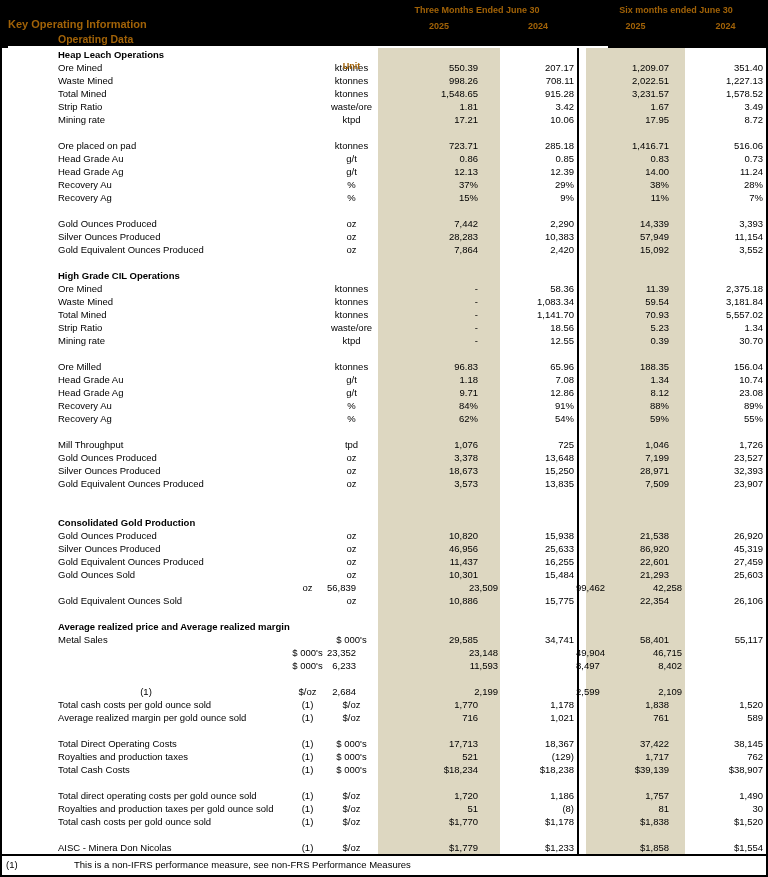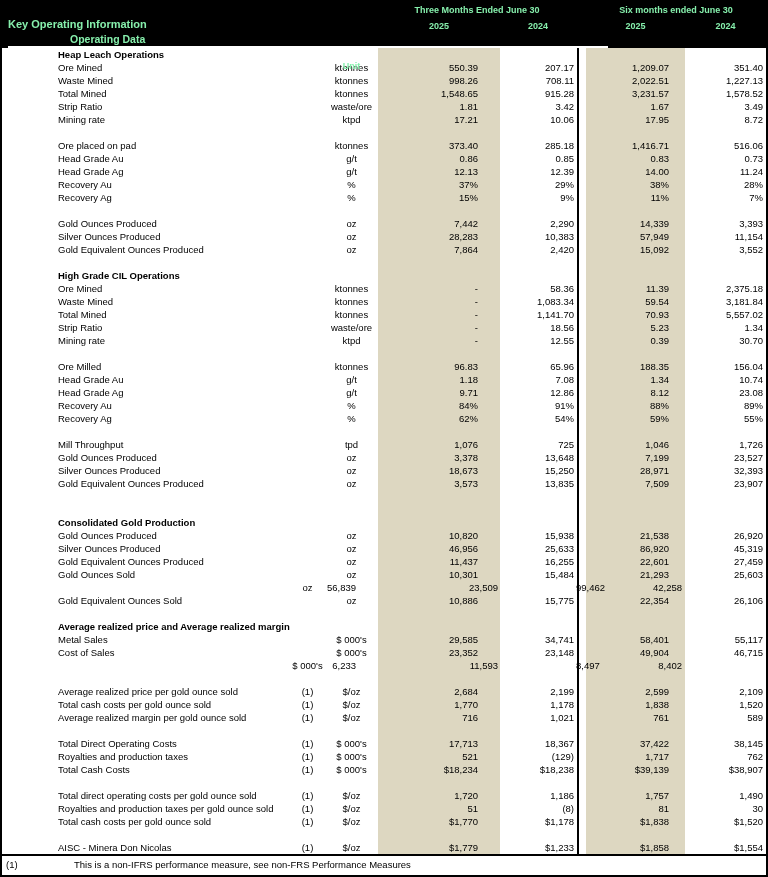--- a/index.html
+++ b/index.html
@@ -9,21 +9,21 @@
   
   .band{position:absolute;top:46px;height:806px;z-index:0;}
   .band.b1{left:376px;width:122px;}
   .band.b2{left:584px;width:99px;}
   
   .vline{position:absolute;left:575px;top:0;width:2px;height:873px;background:#000;z-index:2;}
   
   .hdr{position:absolute;left:0;top:0;width:764px;height:46px;background:#000;color:#fff;z-index:3;}
   .hdr .t{position:absolute;white-space:nowrap;font-weight:bold;}
   .hdr .title{left:6px;top:16px;font-size:11px;}
-  .hdr .subtitle{left:56px;top:31px;font-size:10.5px;margin-left:12px;}
+  .hdr .subtitle{left:56px;top:31px;font-size:10.5px;}
   .hdr .unit{left:323px;top:19px;width:53px;text-align:center;font-size:9px;margin-top:40px;}
   .hdr .grp{top:3px;text-align:center;font-size:9px;}
   .hdr .g1{left:376px;width:198px;}
   .hdr .g2{left:584px;width:180px;}
   .hdr .yr{top:19px;text-align:center;font-size:9px;}
   .hdr .y1{left:376px;width:122px;}
   .hdr .y2{left:498px;width:76px;}
   .hdr .y3{left:584px;width:99px;}
   .hdr .y4{left:683px;width:81px;}
   .hdr .uline{position:absolute;left:6px;top:44px;width:600px;height:2px;background:#fff;}
@@ -47,21 +47,21 @@
 </style>
 </head>
 <body>
 
 <div class="sheet">
 
   <div class="band b1" style="background: rgb(221, 215, 193);"></div>
   <div class="band b2" style="background: rgb(221, 215, 193);"></div>
   <div class="vline"></div>
 
-  <div class="hdr" style="background: rgb(0, 0, 0); color: #86efac;">
+  <div class="hdr" style="background: rgb(0, 0, 0); color: #a16207;">
     <div class="t grp g1">Three Months Ended June 30</div>
     <div class="t grp g2">Six months ended June 30</div>
     <div class="t title">Key Operating Information</div>
     <div class="t unit">Unit</div>
     <div class="t yr y1">2025</div>
     <div class="t yr y2">2024</div>
     <div class="t yr y3">2025</div>
     <div class="t yr y4">2024</div>
     <div class="t subtitle">Operating Data</div>
     <div class="uline"></div>
@@ -135,21 +135,21 @@
         <div class="c num n1"></div>
         <div class="c num n2"></div>
         <div class="c gap"></div>
         <div class="c num n3"></div>
         <div class="c num n4"></div>
       </div>
       <div class="trow">
         <div class="c label">Ore placed on pad</div>
         <div class="c note"></div>
         <div class="c unit">ktonnes</div>
-        <div class="c num n1">373.40</div>
+        <div class="c num n1">723.71</div>
         <div class="c num n2">285.18</div>
         <div class="c gap"></div>
         <div class="c num n3">1,416.71</div>
         <div class="c num n4">516.06</div>
       </div>
       <div class="trow">
         <div class="c label">Head Grade Au</div>
         <div class="c note"></div>
         <div class="c unit">g/t</div>
         <div class="c num n1">0.86</div>
@@ -521,21 +521,20 @@
         <div class="c label">Metal Sales</div>
         <div class="c note"></div>
         <div class="c unit">$ 000's</div>
         <div class="c num n1">29,585</div>
         <div class="c num n2">34,741</div>
         <div class="c gap"></div>
         <div class="c num n3">58,401</div>
         <div class="c num n4">55,117</div>
       </div>
       <div class="trow">
-        <div class="c label">Cost of Sales</div>
         <div class="c note"></div>
         <div class="c unit">$ 000's</div>
         <div class="c num n1">23,352</div>
         <div class="c num n2">23,148</div>
         <div class="c gap"></div>
         <div class="c num n3">49,904</div>
         <div class="c num n4">46,715</div>
       </div>
       <div class="trow">
         <div class="c note"></div>
@@ -550,21 +549,20 @@
         <div class="c label"></div>
         <div class="c note"></div>
         <div class="c unit"></div>
         <div class="c num n1"></div>
         <div class="c num n2"></div>
         <div class="c gap"></div>
         <div class="c num n3"></div>
         <div class="c num n4"></div>
       </div>
       <div class="trow">
-        <div class="c label">Average realized price per gold ounce sold</div>
         <div class="c note">(1)</div>
         <div class="c unit">$/oz</div>
         <div class="c num n1">2,684</div>
         <div class="c num n2">2,199</div>
         <div class="c gap"></div>
         <div class="c num n3">2,599</div>
         <div class="c num n4">2,109</div>
       </div>
       <div class="trow">
         <div class="c label">Total cash costs per gold ounce sold</div>

